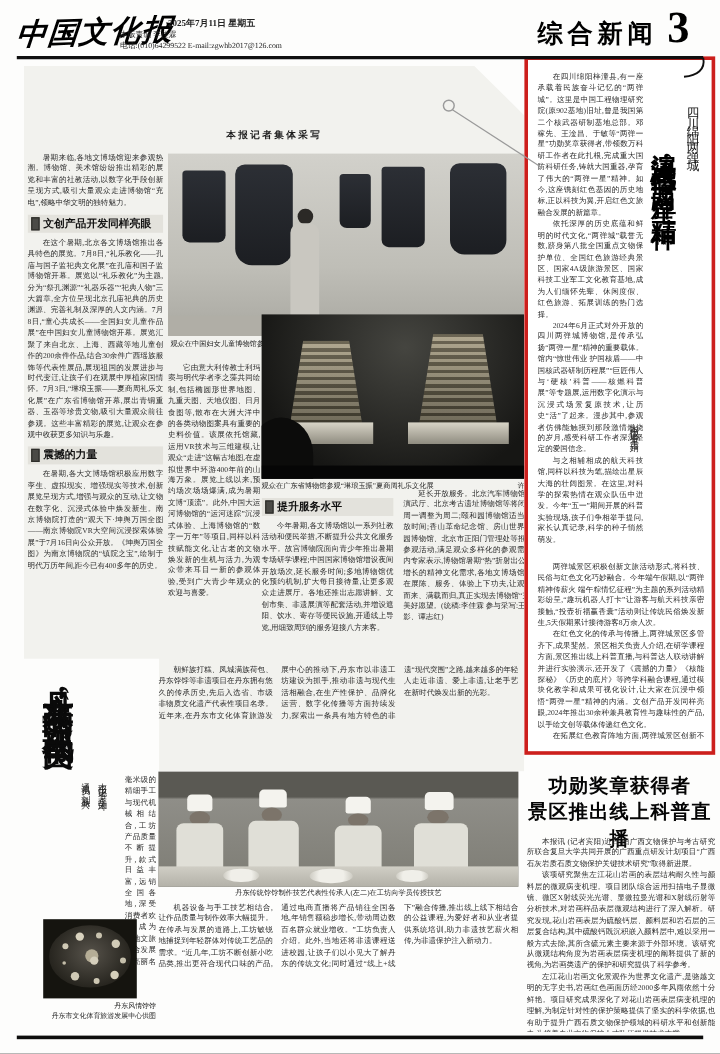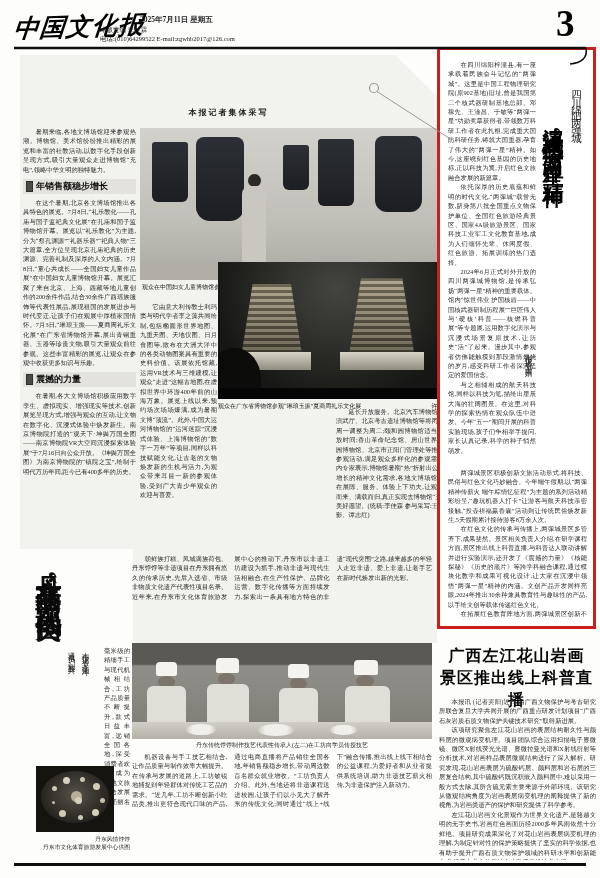--- a/index.html
+++ b/index.html
@@ -83,37 +83,38 @@
 <body>
 
 <div class="page">
 
   <div class="abs logo">中国文化报</div>
   <div class="abs hmeta">
     <div class="d">2025年7月11日 星期五</div>
     <div>本版责编 李佳霖</div>
     <div>电话:(010)64299522  E-mail:zgwhb2017@126.com</div>
   </div>
+  <div class="abs section-title">综合新闻</div>
   <div class="abs page-no">3</div>
 
   <svg class="deco" width="600" height="200">
     <line x1="14" y1="48" x2="586" y2="48" stroke="#101010" stroke-width="2.6"></line>
     <path d="M586 48 c 2 10 -5 15 -16 16" stroke="#101010" stroke-width="1.6" fill="none"></path>
     <circle cx="374" cy="88" r="4.5" stroke="#9a9a9a" stroke-width="1.2" fill="none"></circle>
     <line x1="377" y1="91.5" x2="452" y2="140" stroke="#9a9a9a" stroke-width="1"></line>
   </svg>
 
   <section class="abs main-panel">
     <div class="abs m-byline">本报记者集体采写</div>
 
     <div class="abs smalltxt col1">
       <p>暑期来临,各地文博场馆迎来参观热潮。博物馆、美术馆纷纷推出精彩的展览和丰富的社教活动,以数字化手段创新呈现方式,吸引大量观众走进博物馆“充电”,领略中华文明的独特魅力。</p>
       <div class="subhead">
         <span class="bar"></span>
-        <span>年销售额稳步增长</span>
+        <span>文创产品开发同样亮眼</span>
       </div>
       <p>在这个暑期,北京各文博场馆推出各具特色的展览。7月8日,“礼乐教化——孔庙与国子监祀典文化展”在孔庙和国子监博物馆开幕。展览以“礼乐教化”为主题,分为“祭孔渊源”“礼器乐器”“祀典人物”三大篇章,全方位呈现北京孔庙祀典的历史渊源、完善礼制及深厚的人文内涵。7月8日,“童心共成长——全国妇女儿童作品展”在中国妇女儿童博物馆开幕。展览汇聚了来自北京、上海、西藏等地儿童创作的200余件作品,结合30余件广西瑶族服饰等代表性展品,展现祖国的发展进步与时代变迁,让孩子们在观展中厚植家国情怀。7月3日,“琳琅玉振——夏商周礼乐文化展”在广东省博物馆开幕,展出青铜重器、玉器等珍贵文物,吸引大量观众前往参观。这些丰富精彩的展览,让观众在参观中收获更多知识与乐趣。</p>
       <div class="subhead">
         <span class="bar"></span>
         <span>震撼的力量</span>
       </div>
       <p>在暑期,各大文博场馆积极应用数字孪生、虚拟现实、增强现实等技术,创新展览呈现方式,增强与观众的互动,让文物在数字化、沉浸式体验中焕发新生。南京博物院打造的“观天下·坤舆万国全图——南京博物院VR大空间沉浸探索体验展”于7月16日向公众开放。《坤舆万国全图》为南京博物院的“镇院之宝”,绘制于明代万历年间,距今已有400多年的历史。</p>
     </div>
 
     <div class="abs photo photo1">
@@ -142,20 +143,27 @@
       <div class="ph-shape pedestal" style="left:51%;top:66%;width:35%;height:13%;"></div>
       <div class="ph-shape" style="left:-4%;bottom:-8%;width:22%;height:45%;background:#0c0c0b;border-radius:50% 50% 0 0;"></div>
       <div class="ph-shape" style="right:0;top:28%;width:8%;height:34%;background:#d9d5ca;opacity:.85;"></div>
       <div class="ph-shape" style="left:0;bottom:0;width:100%;height:8%;background:#060606;"></div>
     </div>
     <div class="abs caption cap2">
       <span>观众在广东省博物馆参观“琳琅玉振”夏商周礼乐文化展</span>
       <span style="white-space:nowrap;">许建梅 摄</span>
     </div>
 
+    <div class="abs smalltxt col3wrap">
+      <div class="subhead" style="margin-top:0;">
+        <span class="bar"></span>
+        <span>提升服务水平</span>
+      </div>
+      <p>今年暑期,各文博场馆以一系列社教活动和便民举措,不断提升公共文化服务水平。故宫博物院面向青少年推出暑期专场研学课程;中国国家博物馆增设夜间开放场次,延长服务时间;多地博物馆优化预约机制,扩大每日接待量,让更多观众走进展厅。各地还推出志愿讲解、文创市集、非遗展演等配套活动,并增设遮阳、饮水、寄存等便民设施,开通线上导览,用细致周到的服务迎接八方来客。</p>
+    </div>
     <div class="abs smalltxt col4">
       <p>延长开放服务。北京汽车博物馆、团城演武厅、北京考古遗址博物馆等将闭馆日由周一调整为周二;颐和园博物馆适当延长开放时间;香山革命纪念馆、房山世界地质公园博物馆、北京市正阳门管理处等推出夜场参观活动,满足观众多样化的参观需求。业内专家表示,博物馆暑期“热”折射出公众日益增长的精神文化需求,各地文博场馆应持续在展陈、服务、体验上下功夫,让观众乘兴而来、满载而归,真正实现去博物馆“充电”的美好愿望。(统稿:李佳霖 参与采写:王彬、张影、谭志红)</p>
     </div>
   </section>
 
   <section class="abs red-box">
     <div class="abs vert red-kicker">四川绵阳两弹城</div>
     <div class="abs vert red-title">沉浸式感悟“两弹一星”精神</div>
     <div class="abs vert red-reporter">本报记者 王雪娟</div>
     <div class="abs smalltxt red-body-top">
@@ -166,21 +174,21 @@
     </div>
     <div class="abs smalltxt red-body-bottom">
       <p>两弹城景区积极创新文旅活动形式,将科技、民俗与红色文化巧妙融合。今年端午假期,以“两弹精神传薪火 端午粽情忆征程”为主题的系列活动精彩纷呈,“趣玩机器人打卡”让游客与航天科技亲密接触,“投壶祈福赢香囊”活动则让传统民俗焕发新生,5天假期累计接待游客8万余人次。</p>
       <p>在红色文化的传承与传播上,两弹城景区多管齐下,成果斐然。景区相关负责人介绍,在研学课程方面,景区推出线上科普直播,与科普达人联动讲解并进行实验演示,还开发了《震撼的力量》《核能探秘》《历史的底片》等跨学科融合课程,通过模块化教学和成果可视化设计,让大家在沉浸中领悟“两弹一星”精神的内涵。文创产品开发同样亮眼,2024年推出30余种兼具教育性与趣味性的产品,以手绘文创等载体传递红色文化。</p>
       <p>在拓展红色教育阵地方面,两弹城景区创新不断,将原西南工学院改造为可容纳1500人的研学实践教育营地,联手周边多业态基地,实现历史空间的创新利用。同时,景区实施区域联动战略,联合七曲山等周边文旅资源,形成跨区域研学产品链,探索“文旅+国防”模式,为红色文旅发展注入新活力。</p>
     </div>
   </section>
 
   <section>
     <div class="abs gx-title">
-      <div>广西左江花山岩画</div>
+      <div>功勋奖章获得者</div>
       <div>景区推出线上科普直播</div>
     </div>
     <div class="abs smalltxt gx-body">
       <p>本报讯 (记者宾阳)近日,由广西文物保护与考古研究所联合复旦大学共同开展的广西重点研发计划项目“广西石灰岩质石质文物保护关键技术研究”取得新进展。</p>
       <p>该项研究聚焦左江花山岩画的表层结构耐久性与颜料层的微观病变机理。项目团队综合运用扫描电子显微镜、微区X射线荧光光谱、显微拉曼光谱和X射线衍射等分析技术,对岩画样品表层微观结构进行了深入解析。研究发现,花山岩画表层为硫酸钙层、颜料层和岩石层的三层复合结构,其中硫酸钙既沉积嵌入颜料层中,难以采用一般方式去除,其所含硫元素主要来源于外部环境。该研究从微观结构角度为岩画表层病变机理的阐释提供了新的视角,为岩画类遗产的保护和研究提供了科学参考。</p>
       <p>左江花山岩画文化景观作为世界文化遗产,是骆越文明的无字史书,岩画红色画面历经2000多年风雨依然十分鲜艳。项目研究成果深化了对花山岩画表层病变机理的理解,为制定针对性的保护策略提供了坚实的科学依据,也有助于提升广西石质文物保护领域的科研水平和创新能力,为培养专业文物保护人才队伍提供技术支撑。</p>
     </div>
   </section>
 
   <section>

